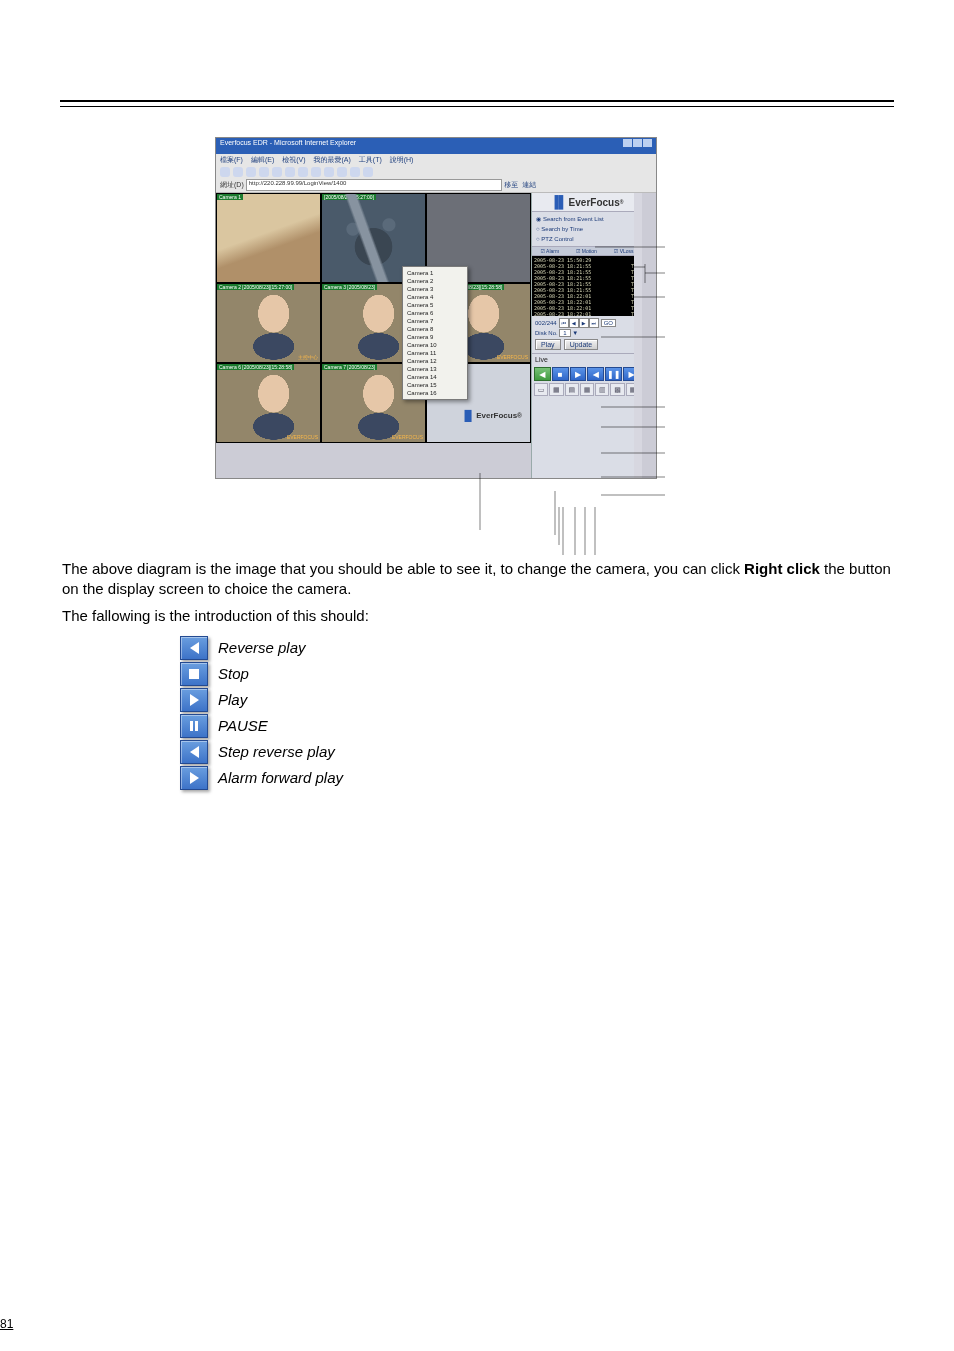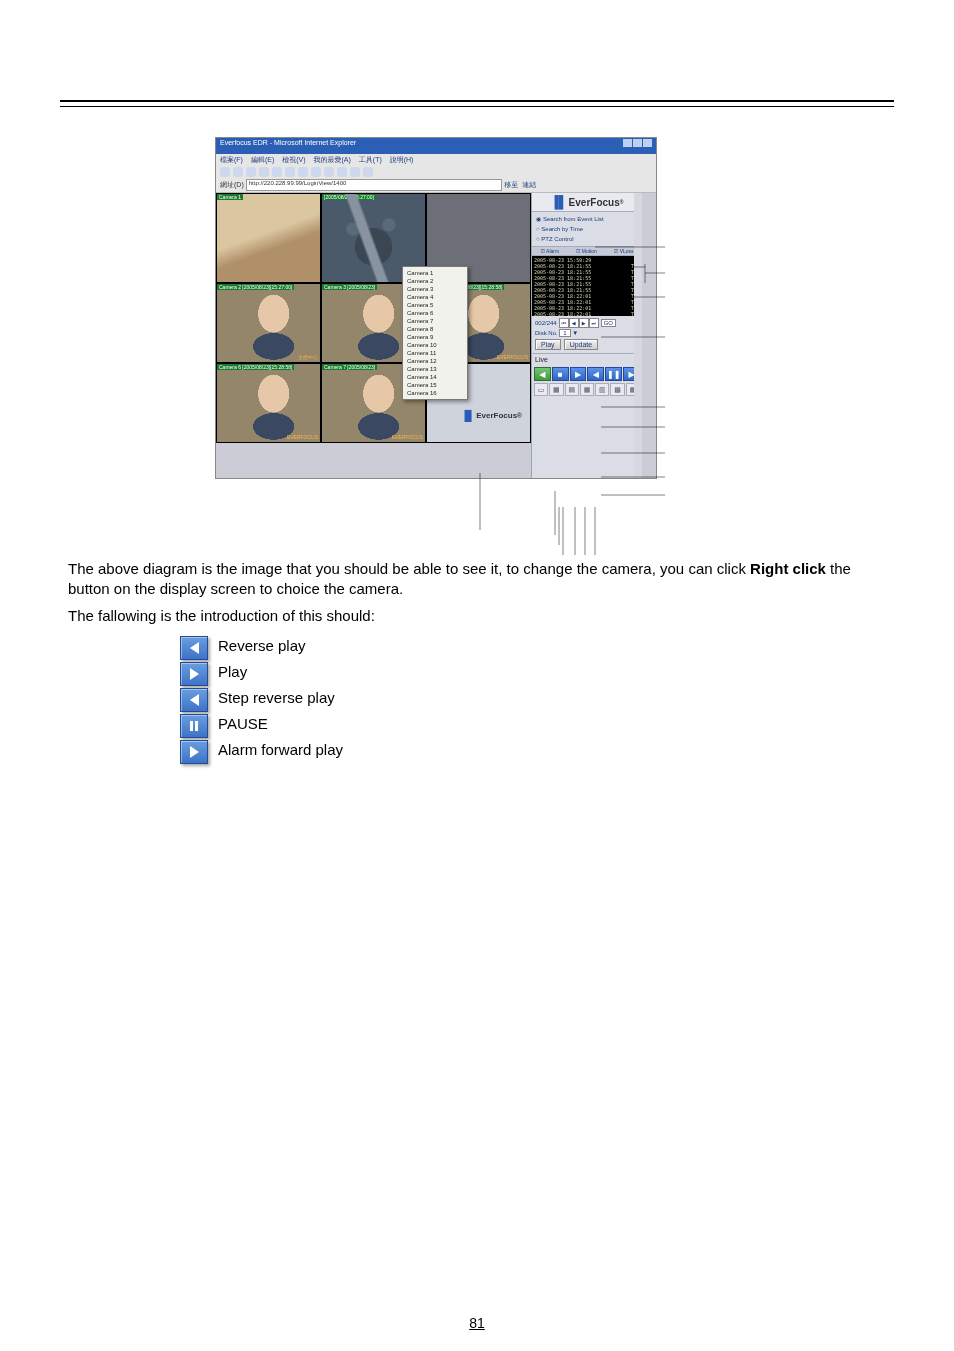--- a/index.html
+++ b/index.html
@@ -191,43 +191,43 @@
     position:absolute; right:0; top:0; bottom:0; width:8px;
     background:#d7d7e0;
   }
   
   .desc {
     margin-top: 80px;
     margin-left: 0;
     font-size: 15px;
     line-height: 1.35;
   }
-  .desc p { margin: 0 0 6px 8px; }
+  .desc p { margin: 0 0 6px 2px; }
   .strong { font-weight: bold; }
   .icon-list { margin-top: 10px; }
-  .icon-row { display:flex; margin: 2px 0; }
+  .icon-row { display:flex; align-items:center; margin: 2px 0; font-style: italic; }
   .pic-icon {
     width: 26px; height: 22px;
     background: linear-gradient(#6a9edf, #3d73c8);
     border:1px solid #244a91;
     display:flex; align-items:center; justify-content:center;
     color:#fff; font-size:13px; margin-right: 10px;
     margin-left: 120px;
     position: relative;
   }
   .pic-icon .bar { width:3px; height:10px; background:#fff; margin:0 1px;}
   .pic-icon .sqr { width:10px; height:10px; background:#fff;}
   .pic-icon .tri { width:0;height:0;border-top:6px solid transparent;border-bottom:6px solid transparent;}
   .pic-icon .tri.r { border-left:9px solid #fff;}
   .pic-icon .tri.l { border-right:9px solid #fff;}
   .pic-icon.embossed { box-shadow: 2px 2px 3px rgba(0,0,0,0.35), inset 1px 1px 0 rgba(255,255,255,0.4);}
   .icon-row .label { font-size: 15px; }
   .footer-num {
     position:absolute; bottom: 20px; left:0; width:100%;
-    text-align:center; font-size:14px;text-decoration:underline;
+    text-align:left; font-size:12px;text-decoration:underline;
   }
 </style>
 </head>
 <body>
 <div class="page">
 
 <hr class="hr-top">
 <hr class="hr-top2">
 
 <div class="screenshot">
@@ -458,39 +458,45 @@
 
   <div class="icon-list">
     <div class="icon-row">
       <span class="pic-icon embossed">
             <span class="tri l"></span>
           </span>
       <span class="label">Reverse play</span>
     </div>
     <div class="icon-row">
       <span class="pic-icon embossed">
+            <span class="sqr"></span>
+          </span>
+      <span class="label">Stop</span>
+    </div>
+    <div class="icon-row">
+      <span class="pic-icon embossed">
             <span class="tri r"></span>
           </span>
       <span class="label">Play</span>
-    </div>
-    <div class="icon-row">
-      <span class="pic-icon embossed">
-            <span class="tri l"></span>
-          </span>
-      <span class="label">Step reverse play</span>
     </div>
     <div class="icon-row">
       <span class="pic-icon embossed">
             <span class="bar"></span>
             <span class="bar"></span>
           </span>
       <span class="label">PAUSE</span>
     </div>
     <div class="icon-row">
       <span class="pic-icon embossed">
+            <span class="tri l"></span>
+          </span>
+      <span class="label">Step reverse play</span>
+    </div>
+    <div class="icon-row">
+      <span class="pic-icon embossed">
             <span class="tri r"></span>
           </span>
       <span class="label">Alarm forward play</span>
     </div>
   </div>
 </div>
 
 <div class="footer-num">81</div>
 
 </div>

